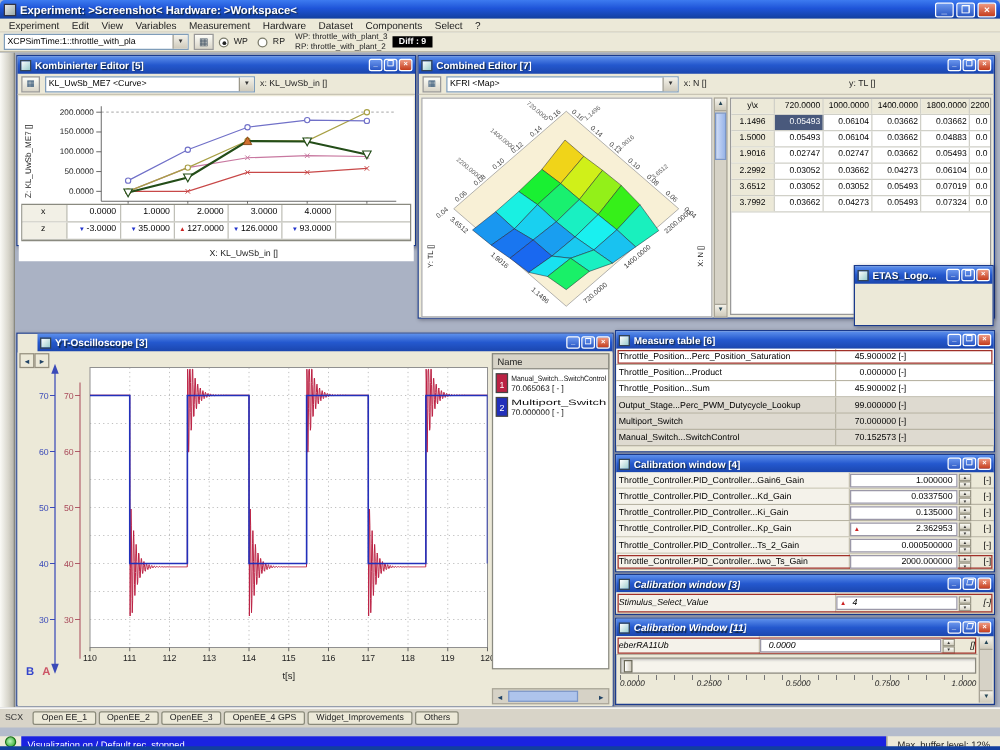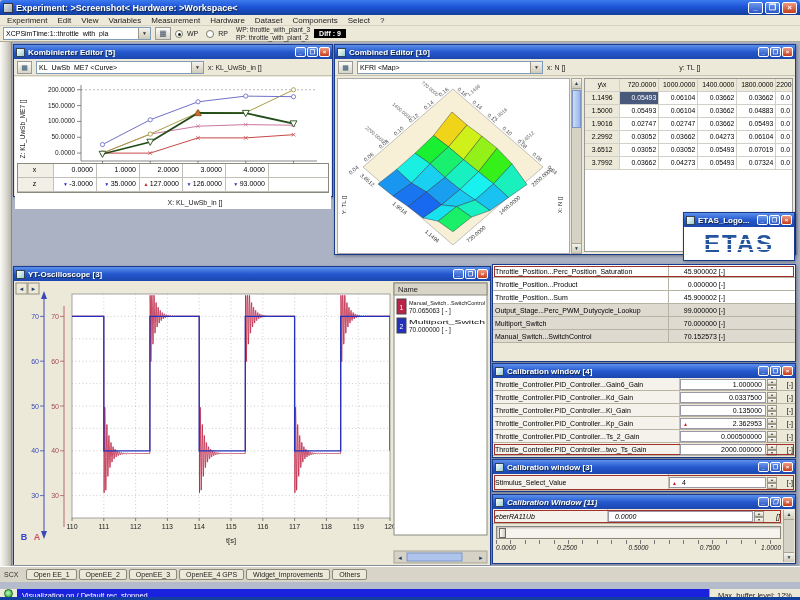--- a/index.html
+++ b/index.html
@@ -271,21 +271,21 @@
             <span class="ctcell ct-val"><span class="arr-d">▼ </span>126.0000</span>
             <span class="ctcell ct-val"><span class="arr-d">▼ </span>93.0000</span>
             <span class="ctcell ct-fill"></span>
           </div>
         </div>
     </div>
 
     <div class="win" style="left:334px;top:2px;width:462px;height:211px;">
       <div class="win-title">
         <span class="win-icon"></span>
-        <span class="win-title-text">Combined Editor [10]</span>
+        <span class="win-title-text">Combined Editor [7]</span>
         <span class="win-btns">
           <span class="wbtn mm">_</span>
           <span class="wbtn mm">❐</span>
           <span class="wbtn cl">×</span>
         </span>
       </div>
       <div class="win-toolbar">
         <span class="mini-btn">▦</span>
         <span class="dropdown" style="width:186px;">
           <span class="dd-text">KFRI &lt;Map&gt;</span>
@@ -415,26 +415,23 @@
     <div class="win" style="left:683px;top:170px;width:112px;height:49px;">
       <div class="win-title">
         <span class="win-icon"></span>
         <span class="win-title-text">ETAS_Logo...</span>
         <span class="win-btns">
           <span class="wbtn mm">_</span>
           <span class="wbtn mm">❐</span>
           <span class="wbtn cl">×</span>
         </span>
       </div>
-      <div class="etas-body">
-        <span class="etas-logo">ETAS</span>
-      </div>
-    </div>
-
-    <div class="win" style="left:13px;top:224px;width:478px;height:299px;">
+    </div>
+
+    <div class="win" style="left:13px;top:224px;width:478px;height:299px;padding-left:16px;">
       <div class="win-title">
         <span class="win-icon"></span>
         <span class="win-title-text">YT-Oscilloscope [3]</span>
         <span class="win-btns">
           <span class="wbtn mm">_</span>
           <span class="wbtn mm">❐</span>
           <span class="wbtn cl">×</span>
         </span>
       </div>
       <svg id="scope-svg" width="476" height="283" style="position:absolute;left:0;top:15px;background:#ece9d8;">
@@ -531,20 +528,29 @@
             <text x="395" y="50" font-size="6.5" fill="#111" text-anchor="start">70.000000 [ - ]</text>
           </g>
           <rect x="380" y="269" width="93" height="12" fill="#d6d2c6" stroke="#a8a496"></rect>
           <text x="386" y="278" font-size="6" fill="#246" text-anchor="middle">◄</text>
           <text x="467" y="278" font-size="6" fill="#246" text-anchor="middle">►</text>
           <rect x="393" y="271" width="55" height="8" fill="#aec4ec" stroke="#7a96c8"></rect>
         </svg>
     </div>
 
     <div class="win" style="left:492px;top:222px;width:304px;height:98px;">
+      <div class="win-title">
+        <span class="win-icon"></span>
+        <span class="win-title-text">Measure table [6]</span>
+        <span class="win-btns">
+          <span class="wbtn mm">_</span>
+          <span class="wbtn mm">❐</span>
+          <span class="wbtn cl">×</span>
+        </span>
+      </div>
       <div id="measure-rows">
           <div class="lrow selected">
             <span class="lname">Throttle_Position...Perc_Position_Saturation</span>
             <span class="lval">45.900002 [-]</span>
             <span class="lfill"></span>
           </div>
           <div class="lrow">
             <span class="lname">Throttle_Position...Product</span>
             <span class="lval">0.000000 [-]</span>
             <span class="lfill"></span>
@@ -633,21 +639,21 @@
             <span class="cval">2000.000000</span>
             <span class="spin">
               <span>▲</span>
               <span>▼</span>
             </span>
             <span class="cunit">[-]</span>
           </div>
         </div>
     </div>
 
-    <div class="win" style="left:492px;top:417px;width:304px;height:33px;">
+    <div class="win" style="left:492px;top:417px;width:304px;height:33px;font-style:italic;">
       <div class="win-title">
         <span class="win-icon"></span>
         <span class="win-title-text">Calibration window [3]</span>
         <span class="win-btns">
           <span class="wbtn mm">_</span>
           <span class="wbtn mm">❐</span>
           <span class="wbtn cl">×</span>
         </span>
       </div>
       <div class="crow selected" style="height:17px;">

